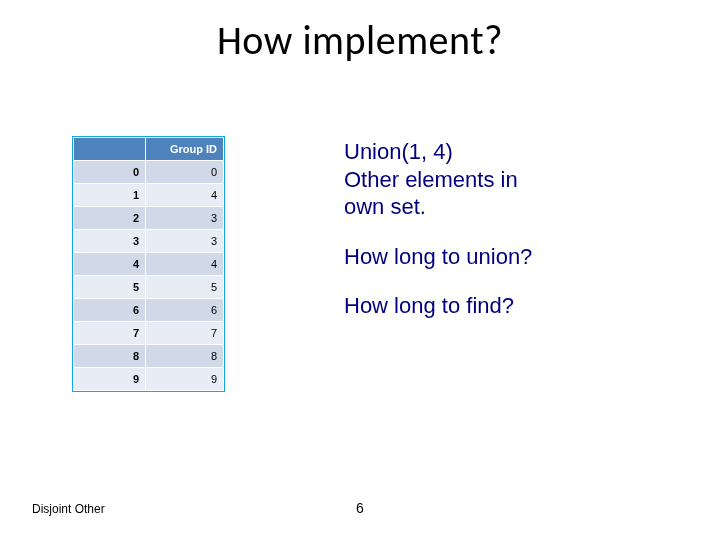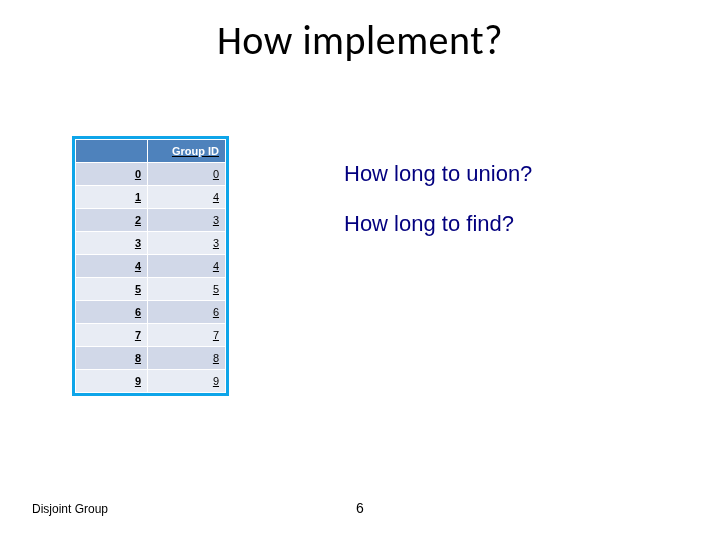--- a/index.html
+++ b/index.html
@@ -1,19 +1,19 @@
 <!DOCTYPE html>
 <html><head>
 <meta charset="utf-8">
 <style>
   * { box-sizing: border-box; margin: 0; padding: 0; }
   html, body { width: 720px; height: 540px; background: #fff; font-family: Calibri, "Segoe UI", Arial, sans-serif; }
   .slide { position: relative; width: 720px; height: 540px; }
   .title { position: absolute; top: 16px; left: 0; width: 720px; text-align: center; font-size: 40px; font-weight: 400; color: #000; letter-spacing: 0.5px; }
-  .table-wrap { position: absolute; top: 136px; left: 72px; border: 3px solid #0ea5e9; text-decoration: underline; }
+  .table-wrap { position: absolute; top: 136px; left: 72px; border: 1px solid #0ea5e9; }
   table { border-collapse: collapse; font-family: Verdana, Arial, sans-serif; font-size: 11px; }
   th, td { border: 1px solid #fff; text-align: right; height: 23px; padding: 0 6px; }
   th:first-child, td:first-child { width: 72px; }
   th:last-child, td:last-child { width: 78px; }
   thead th { background: #4e82bc; color: #fff; font-weight: bold; }
   thead th:first-child { background: #4e82bc; }
   tbody tr.band-a td { background: #d1d8e8; }
   tbody tr.band-b td { background: #e8ecf4; }
   tbody td:first-child { font-weight: bold; }
   .rhs { position: absolute; top: 138px; left: 344px; width: 340px; font-family: Tahoma, Arial, sans-serif; font-size: 22px; line-height: 1.25; color: #03007f; }
@@ -76,21 +76,24 @@
         <tr class="band-b">
             <td>9</td>
             <td>9</td>
           </tr>
       </tbody>
     </table>
   </div>
 
   <div class="rhs">
     <div class="block">
+      <div>Union(1, 4)</div>
+      <div>Other elements in</div>
+      <div>own set.</div>
     </div>
     <div class="block">How long to union?</div>
     <div class="block">How long to find?</div>
   </div>
 
-  <div class="footer-left">Disjoint Group</div>
+  <div class="footer-left">Disjoint Other</div>
   <div class="footer-num">6</div>
 
 </div>
 
 </body></html>

